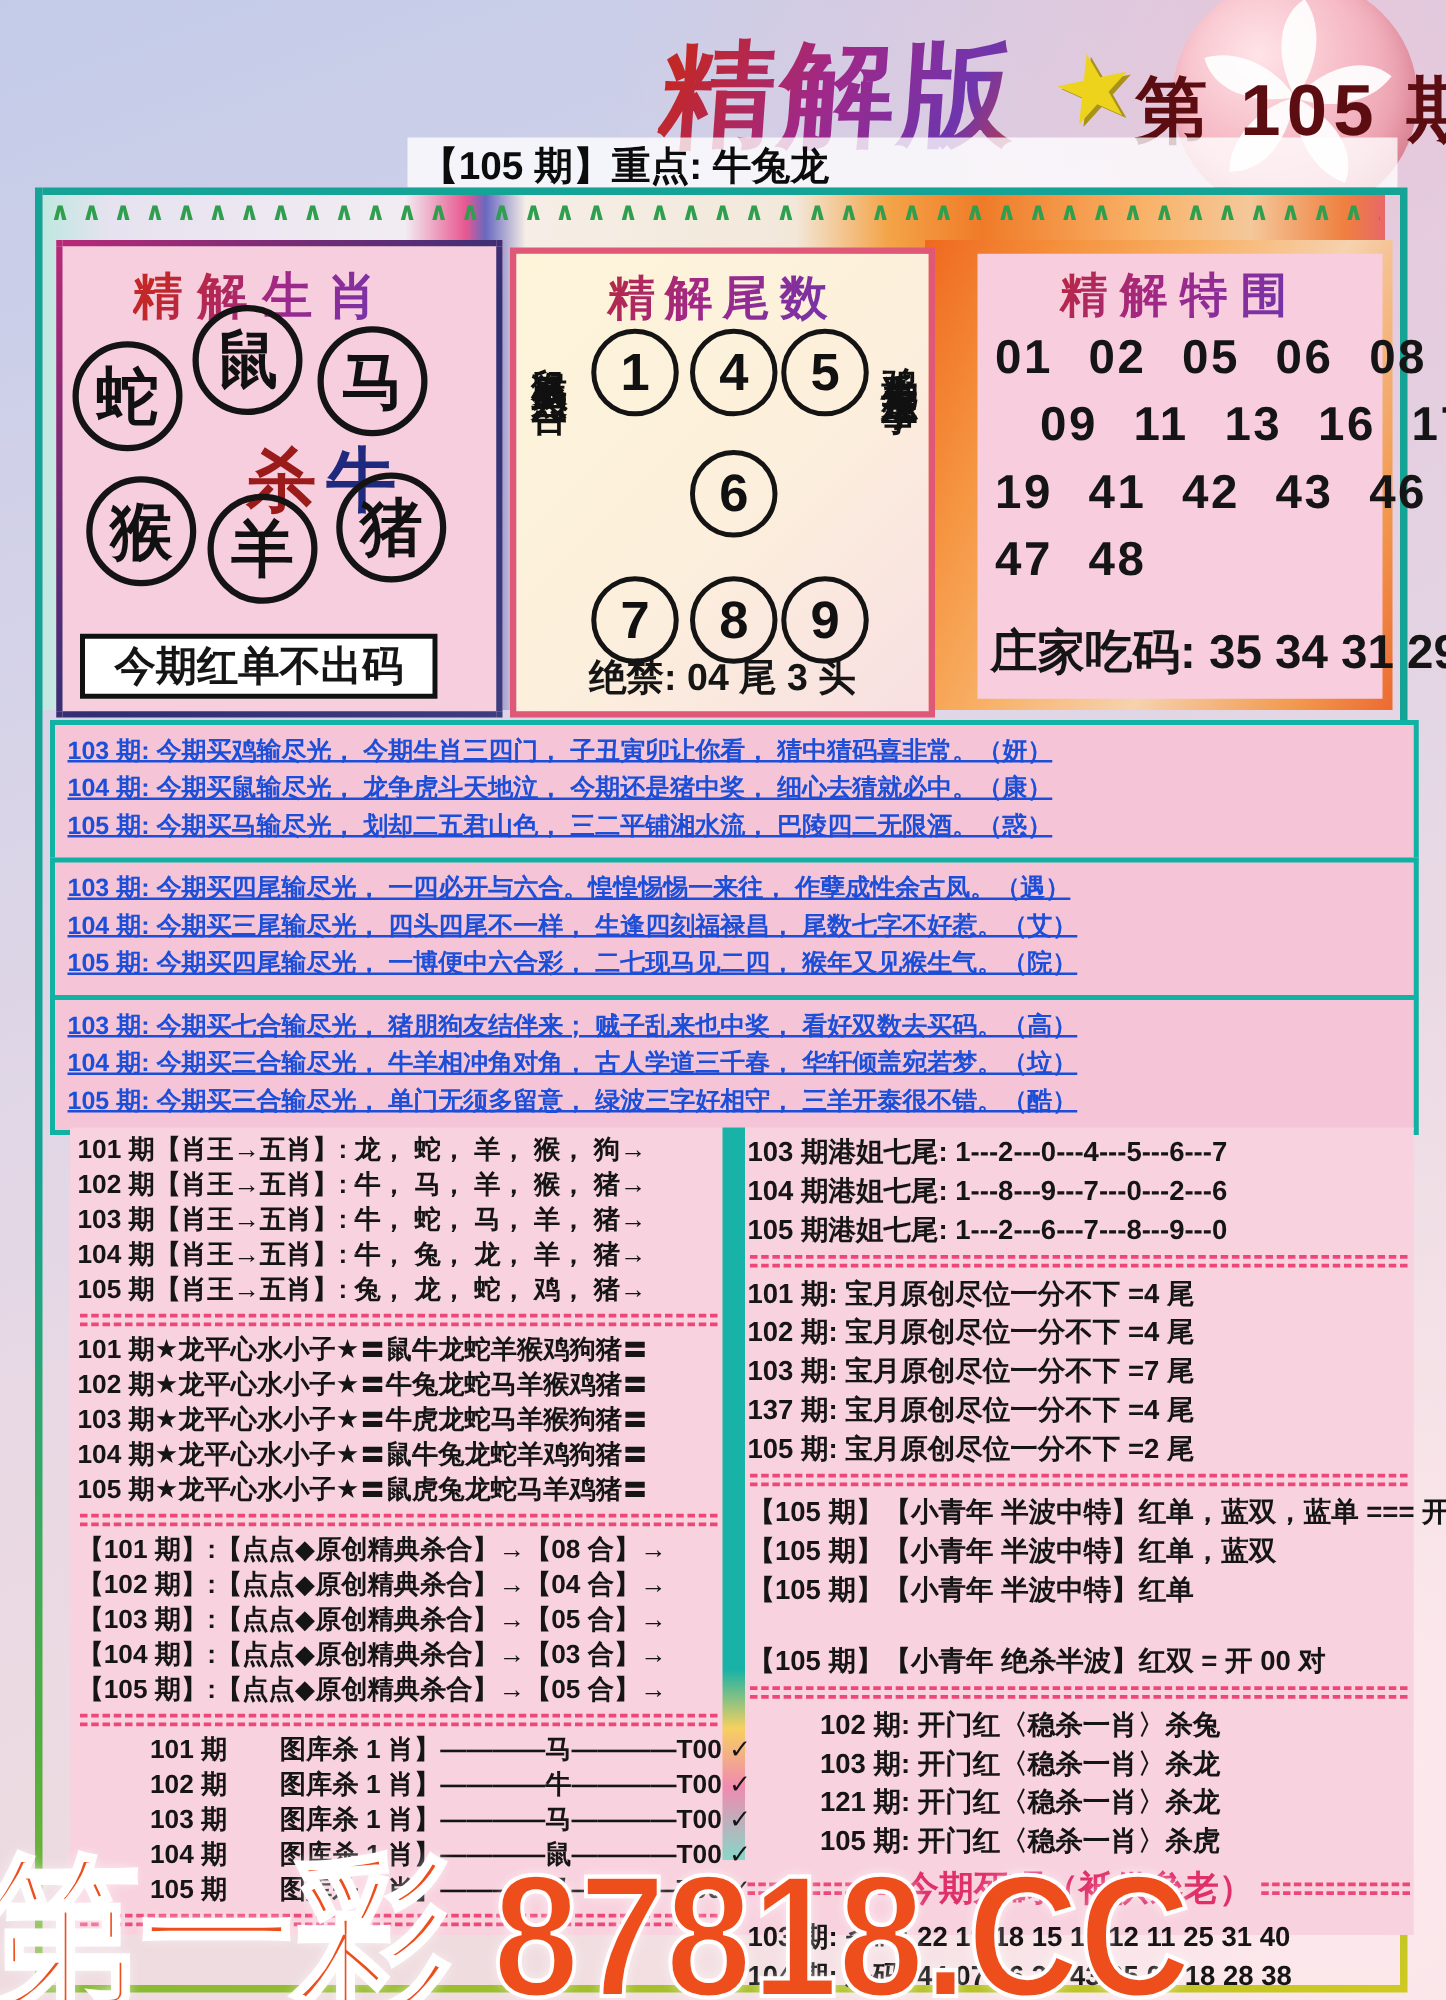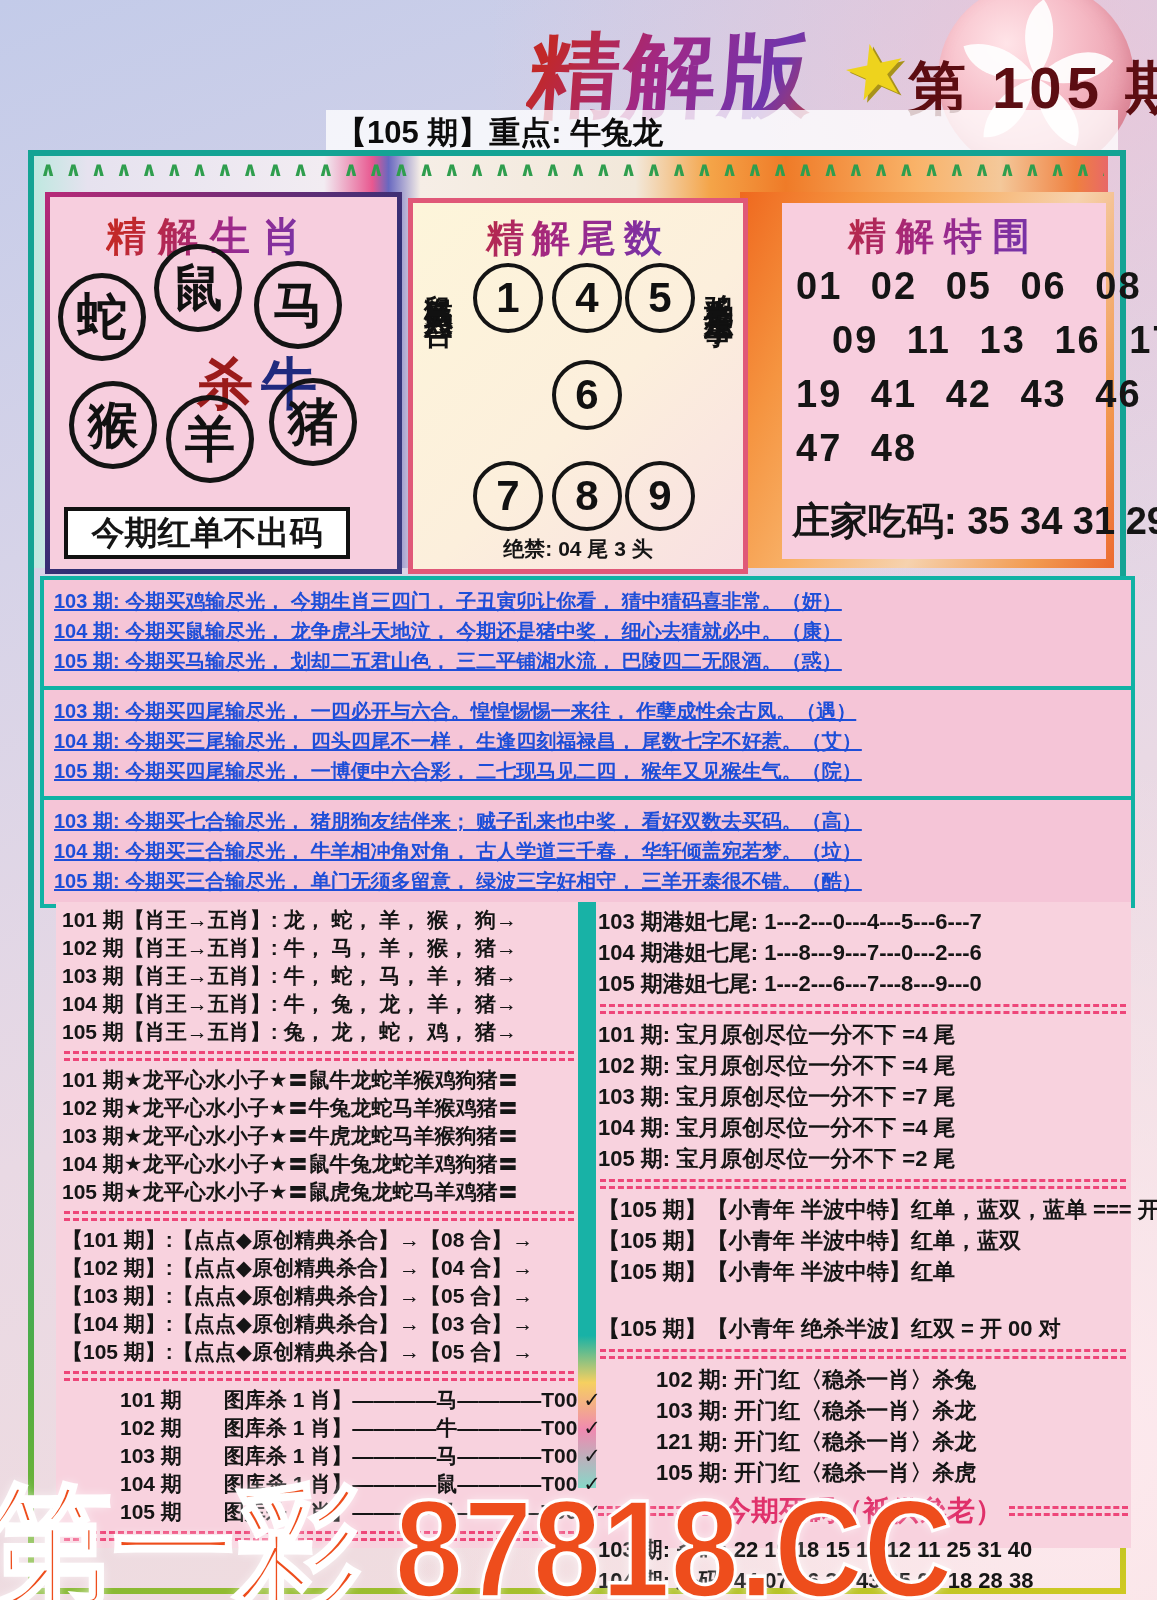--- a/index.html
+++ b/index.html
@@ -43,21 +43,21 @@
   .kill .k2{color:#1f2a7e;}
   .note{left:14px;top:310px;width:278px;height:44px;background:#ffffff;border:4px solid #111;
     display:flex;align-items:center;justify-content:center;font-size:33px;font-weight:bold;white-space:nowrap;}
   
   .p2{left:408px;top:198px;width:330px;height:366px;border:5px solid #e05878;
     background:linear-gradient(135deg,#fdf5da 0%,#fcefdc 55%,#f8dfe2 100%);}
   .p2-title{left:0;top:10px;width:100%;text-align:center;font-size:38px;font-weight:bold;letter-spacing:8px;}
   .vtext{writing-mode:vertical-rl;text-orientation:upright;font-size:29px;font-weight:bold;color:#111;letter-spacing:4px;}
   .num{width:62px;height:62px;border:4px solid #141414;border-radius:50%;display:flex;align-items:center;justify-content:center;
     font-size:42px;font-weight:bold;color:#111;}
-  .ban{left:0;bottom:6px;width:100%;text-align:center;font-size:21px;font-weight:bold;white-space:nowrap;}
+  .ban{left:0;bottom:6px;width:100%;text-align:center;font-size:30px;font-weight:bold;white-space:nowrap;}
   
   .p3back{left:740px;top:192px;width:374px;height:376px;
     background:linear-gradient(115deg,#ef681e 0%,#f59440 22%,#f8b066 40%,#f6d2ae 62%,#f29a50 85%,#ec6a30 100%);}
   .p3{left:782px;top:203px;width:324px;height:356px;background:#f8cede;}
   .p3-title{left:0;top:8px;width:100%;text-align:center;font-size:38px;font-weight:bold;letter-spacing:10px;}
   .trow{left:14px;width:300px;font-size:38px;font-weight:bold;letter-spacing:2px;word-spacing:16px;white-space:nowrap;}
   .banker{left:10px;bottom:12px;width:310px;font-size:38px;font-weight:bold;white-space:nowrap;}
   
   .pbox{left:40px;width:1067px;background:#f5c5d7;border:4px solid #10b2a4;padding:6px 10px;box-sizing:content-box;}
   .pline{font-size:20px;font-weight:bold;line-height:30px;white-space:nowrap;color:#1d4ed8;text-decoration:underline;}
@@ -203,21 +203,21 @@
   </div>
 
   <div class="bcol bright">
     <div class="br">103 期港姐七尾: 1---2---0---4---5---6---7</div>
     <div class="br">104 期港姐七尾: 1---8---9---7---0---2---6</div>
     <div class="br">105 期港姐七尾: 1---2---6---7---8---9---0</div>
     <div class="ddiv"></div>
     <div class="br">101 期: 宝月原创尽位一分不下 =4 尾</div>
     <div class="br">102 期: 宝月原创尽位一分不下 =4 尾</div>
     <div class="br">103 期: 宝月原创尽位一分不下 =7 尾</div>
-    <div class="br">104 期: 宝月原创尽位一分不下 =4 尾</div>
+    <div class="br">137 期: 宝月原创尽位一分不下 =4 尾</div>
     <div class="br">105 期: 宝月原创尽位一分不下 =2 尾</div>
     <div class="ddiv"></div>
     <div class="br">【105 期】【小青年 半波中特】红单，蓝双，蓝单 === 开</div>
     <div class="br">【105 期】【小青年 半波中特】红单，蓝双</div>
     <div class="br">【105 期】【小青年 半波中特】红单</div>
     <div class="gap"></div>
     <div class="br">【105 期】【小青年 绝杀半波】红双 = 开 00 对</div>
     <div class="ddiv"></div>
     <div class="br indent">102 期: 开门红〈稳杀一肖〉杀兔</div>
     <div class="br indent">103 期: 开门红〈稳杀一肖〉杀龙</div>

